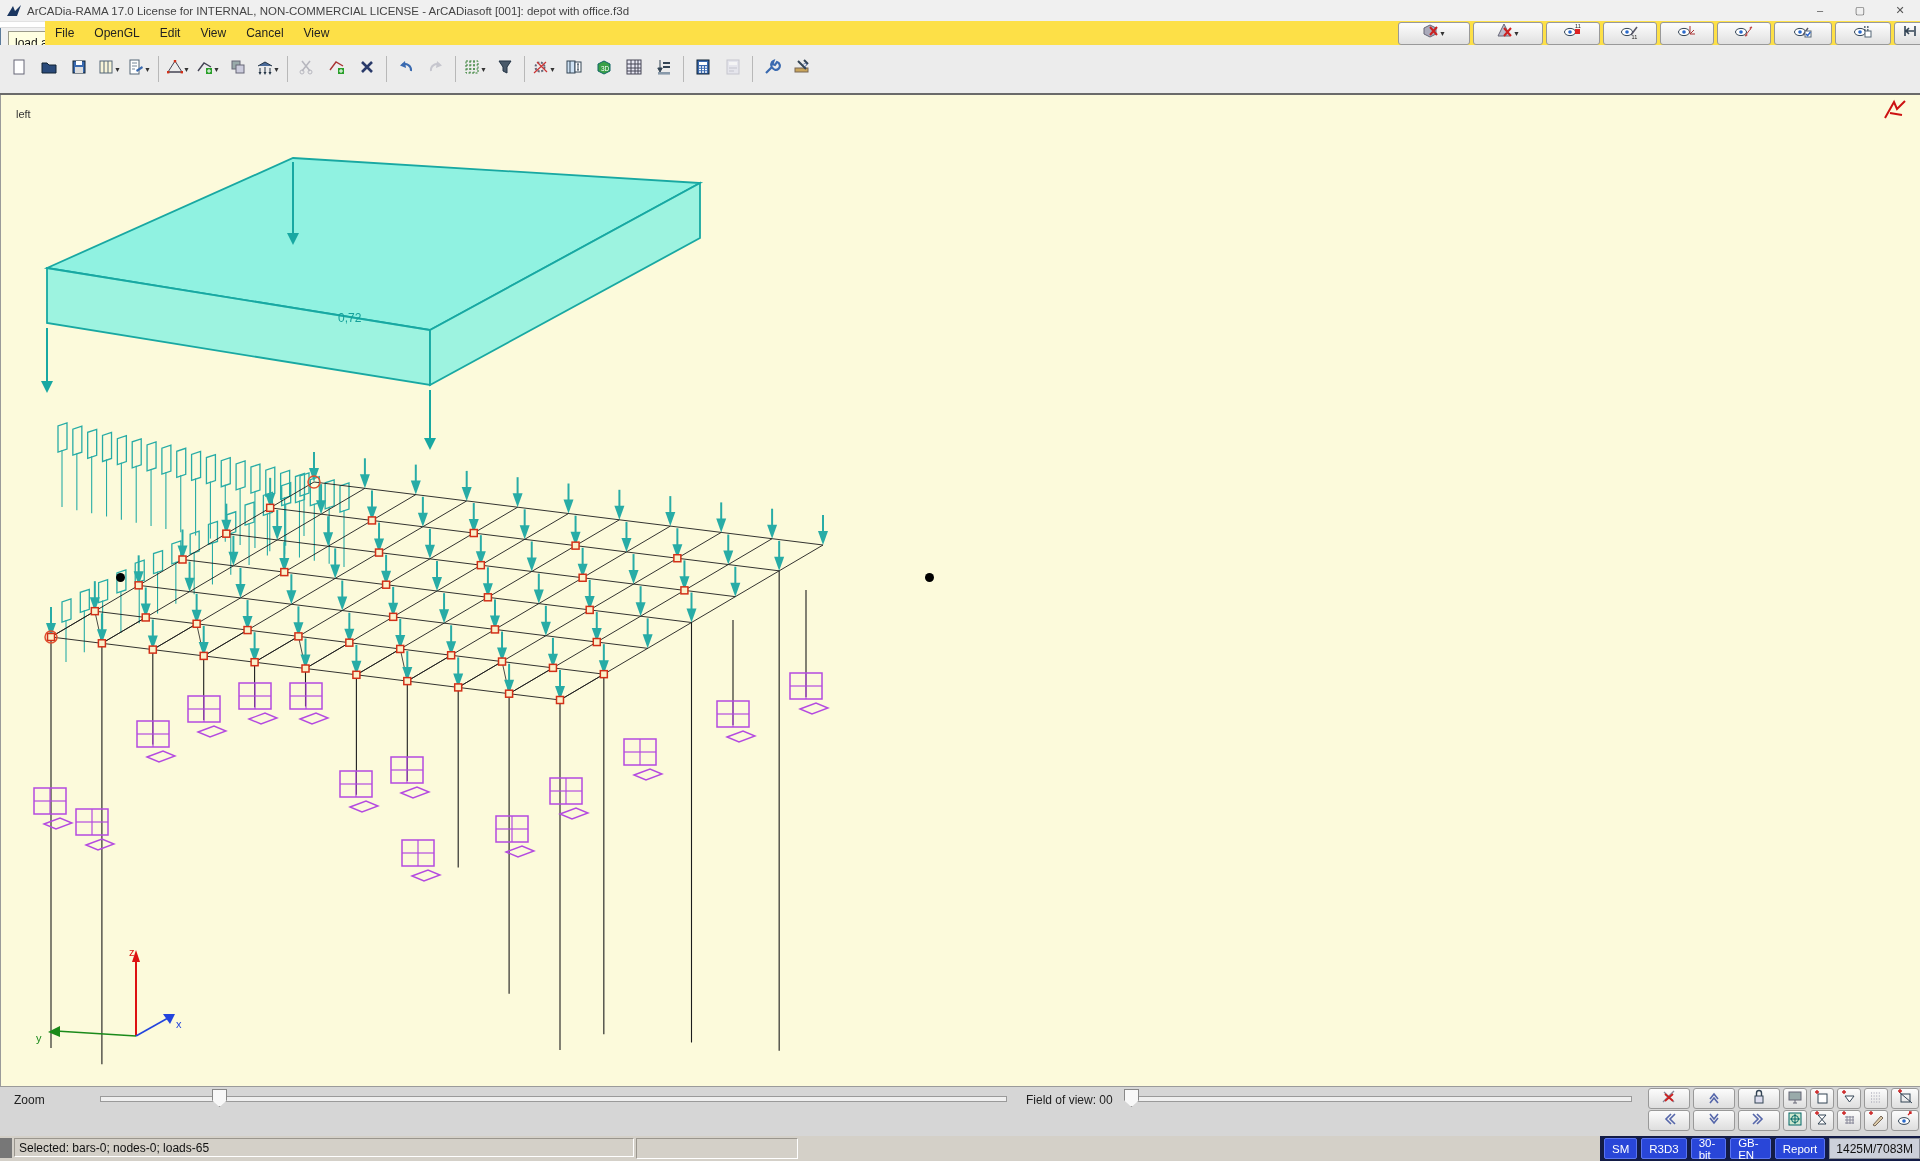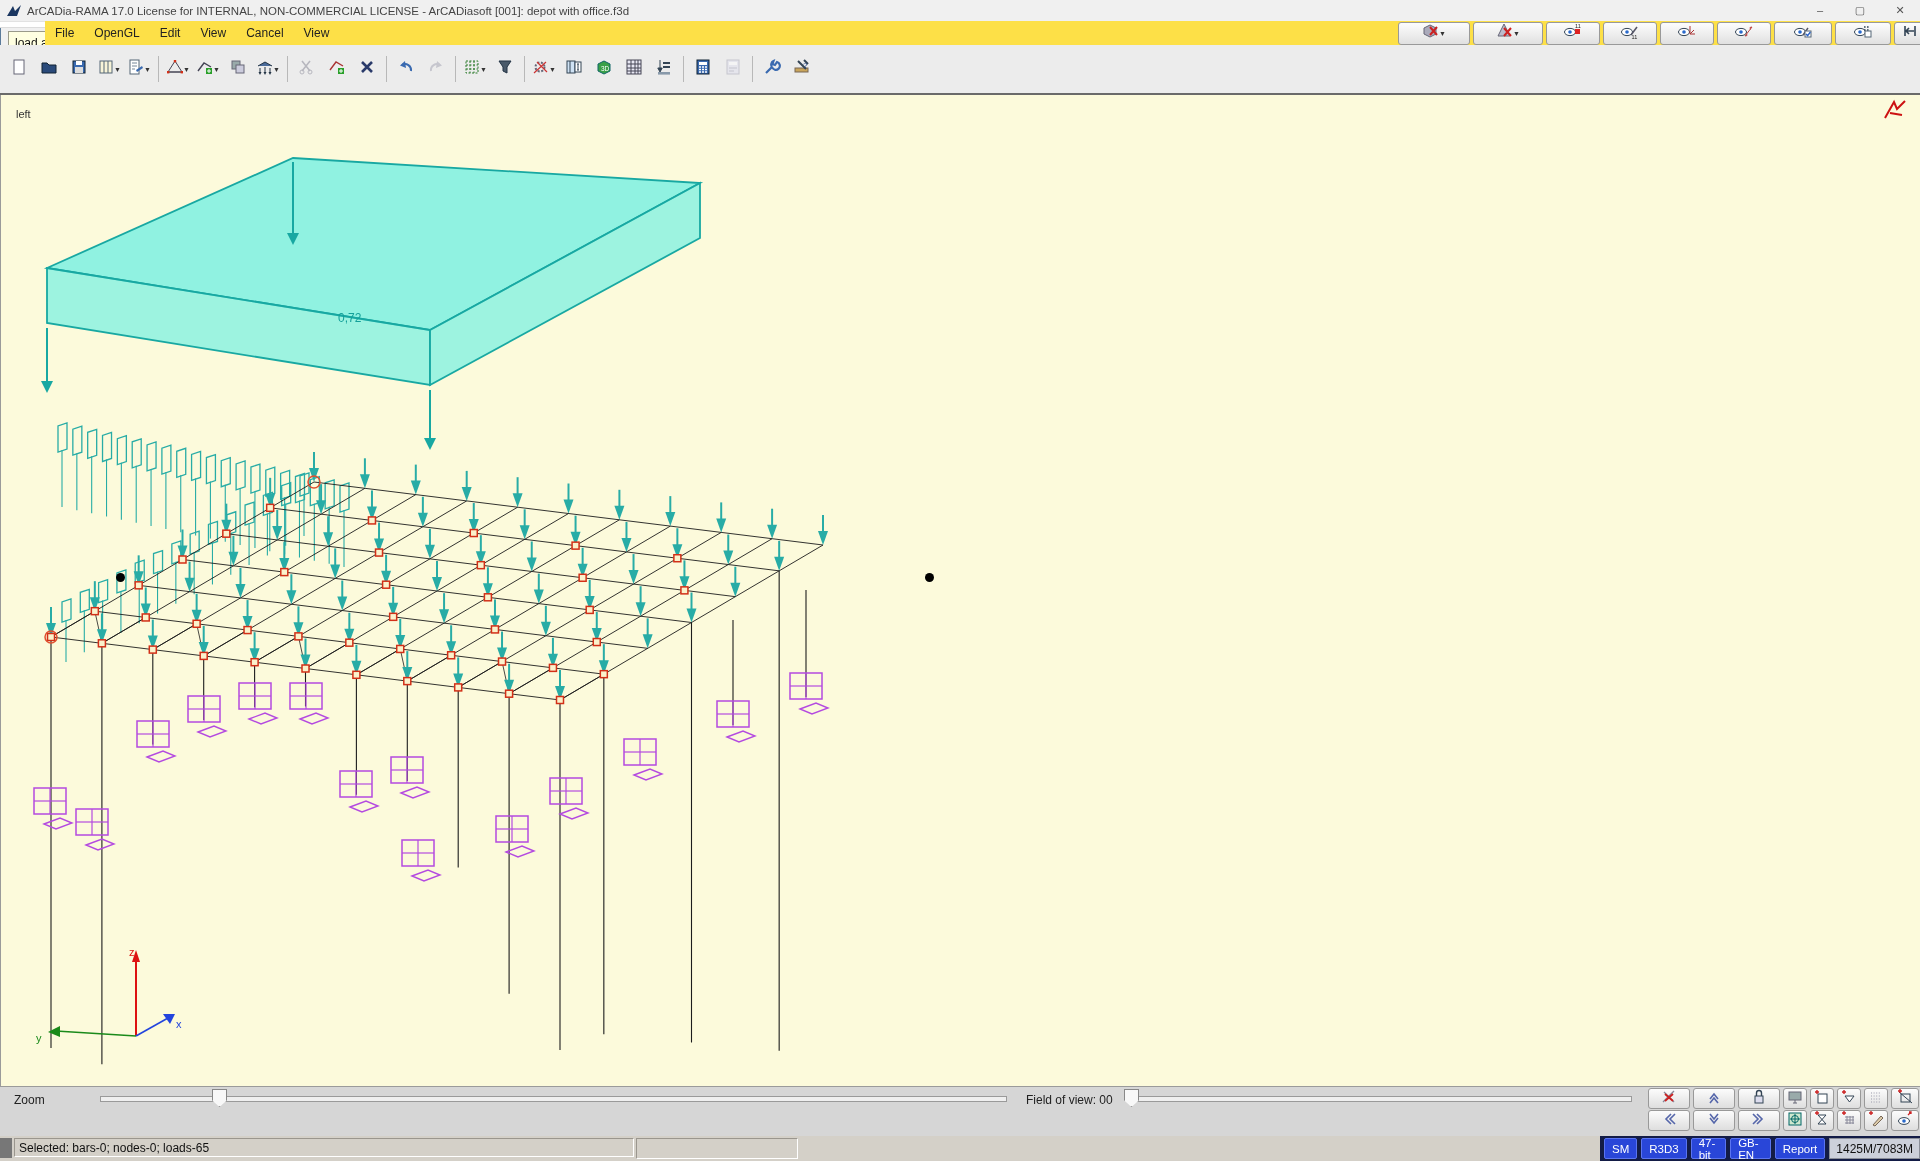--- a/index.html
+++ b/index.html
@@ -1026,20 +1026,20 @@
   </div>
 
   <div id="statusbar" class="abs">
     <div class="abs" style="left:0;top:2px;width:12px;height:20px;background:#777;"></div>
     <div class="abs" style="left:14px;top:2px;width:620px;height:19px;border:1px solid #9a968e;border-right-color:#fff;border-bottom-color:#fff;padding:2px 4px;box-sizing:border-box;font-size:12px;">Selected: bars-0; nodes-0; loads-65</div>
     <div class="abs" style="left:636px;top:2px;width:160px;height:19px;border:1px solid #9a968e;border-right-color:#fff;border-bottom-color:#fff;"></div>
     <div class="abs" style="left:1600px;top:0;width:320px;height:25px;background:#131c46;display:flex;align-items:center;">
       <span id="badges" style="display:flex;">
           <span class="badge">SM</span>
           <span class="badge">R3D3</span>
-          <span class="badge">47-bit</span>
+          <span class="badge">30-bit</span>
           <span class="badge">GB-EN</span>
           <span class="badge">Report</span>
         </span>
       <span style="margin-left:4px;height:19px;background:#ccd0da;border:1px solid #8a8e98;color:#111;font-size:12px;display:flex;align-items:center;padding:0 6px;">1425M/7083M</span>
     </div>
   </div>
 </div>
 
 </body></html>

